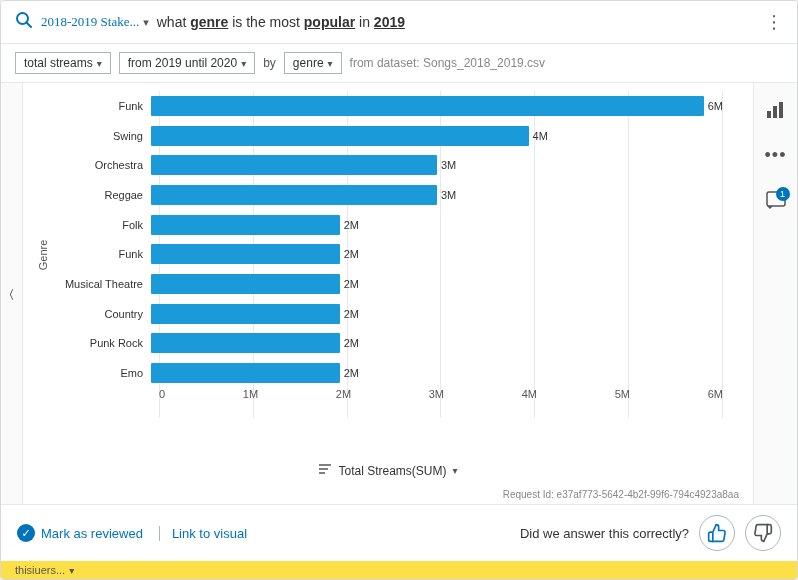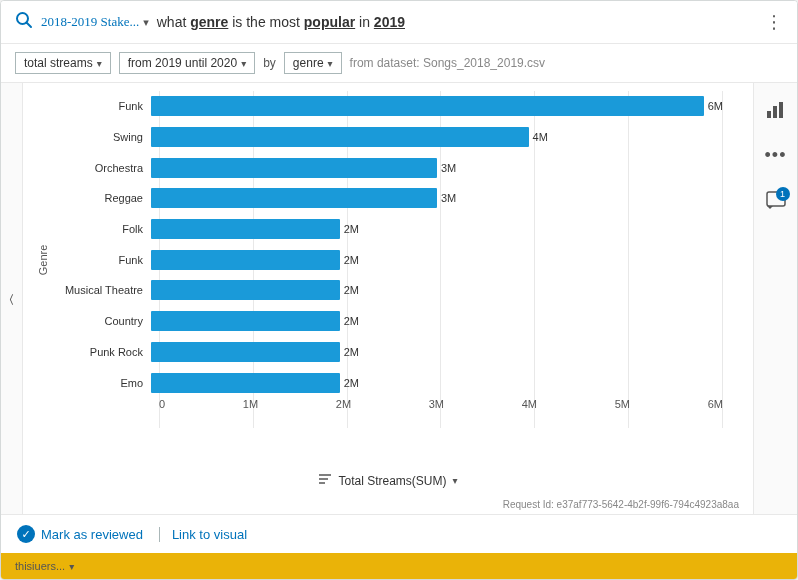--- a/index.html
+++ b/index.html
@@ -349,22 +349,22 @@
       background: #fff;
       display: flex;
       align-items: center;
       justify-content: center;
       cursor: pointer;
       font-size: 16px;
       color: #555;
     }
     
     .bottom-strip {
-      background: #eab308;
-      height: 26px;
+      background: #fde047;
+      height: 18px;
       display: flex;
       align-items: center;
       padding: 0 14px;
     }
     .bottom-strip-text {
       font-size: 11px;
       color: #555;
     }
     .bottom-strip-caret {
       font-size: 10px;
@@ -560,19 +560,34 @@
   <div class="footer">
     <div class="footer-left">
       <div class="footer-check">
         <div class="check-circle">
           <span>✓</span>
         </div>
         <span>Mark as reviewed</span>
       </div>
       <a class="footer-link">Link to visual</a>
     </div>
+    <div class="footer-right">
+      <span class="footer-question">Did we answer this correctly?</span>
+      <button class="feedback-btn">
+        <svg width="20" height="20" viewBox="0 0 24 24" fill="none" stroke="#0073bb" stroke-width="2">
+          <path d="M14 9V5a3 3 0 0 0-3-3l-4 9v11h11.28a2 2 0 0 0 2-1.7l1.38-9a2 2 0 0 0-2-2.3H14z"></path>
+          <path d="M7 22H4a2 2 0 0 1-2-2v-7a2 2 0 0 1 2-2h3"></path>
+        </svg>
+      </button>
+      <button class="feedback-btn">
+        <svg width="20" height="20" viewBox="0 0 24 24" fill="none" stroke="#555" stroke-width="2">
+          <path d="M10 15v4a3 3 0 0 0 3 3l4-9V2H5.72a2 2 0 0 0-2 1.7l-1.38 9a2 2 0 0 0 2 2.3H10z"></path>
+          <path d="M17 2h2.67A2.31 2.31 0 0 1 22 4v7a2.31 2.31 0 0 1-2.33 2H17"></path>
+        </svg>
+      </button>
+    </div>
   </div>
 
   <div class="bottom-strip">
     <span class="bottom-strip-text">thisiuers...</span>
     <span class="bottom-strip-caret">▾</span>
   </div>
 </div>
 
 </body></html>

